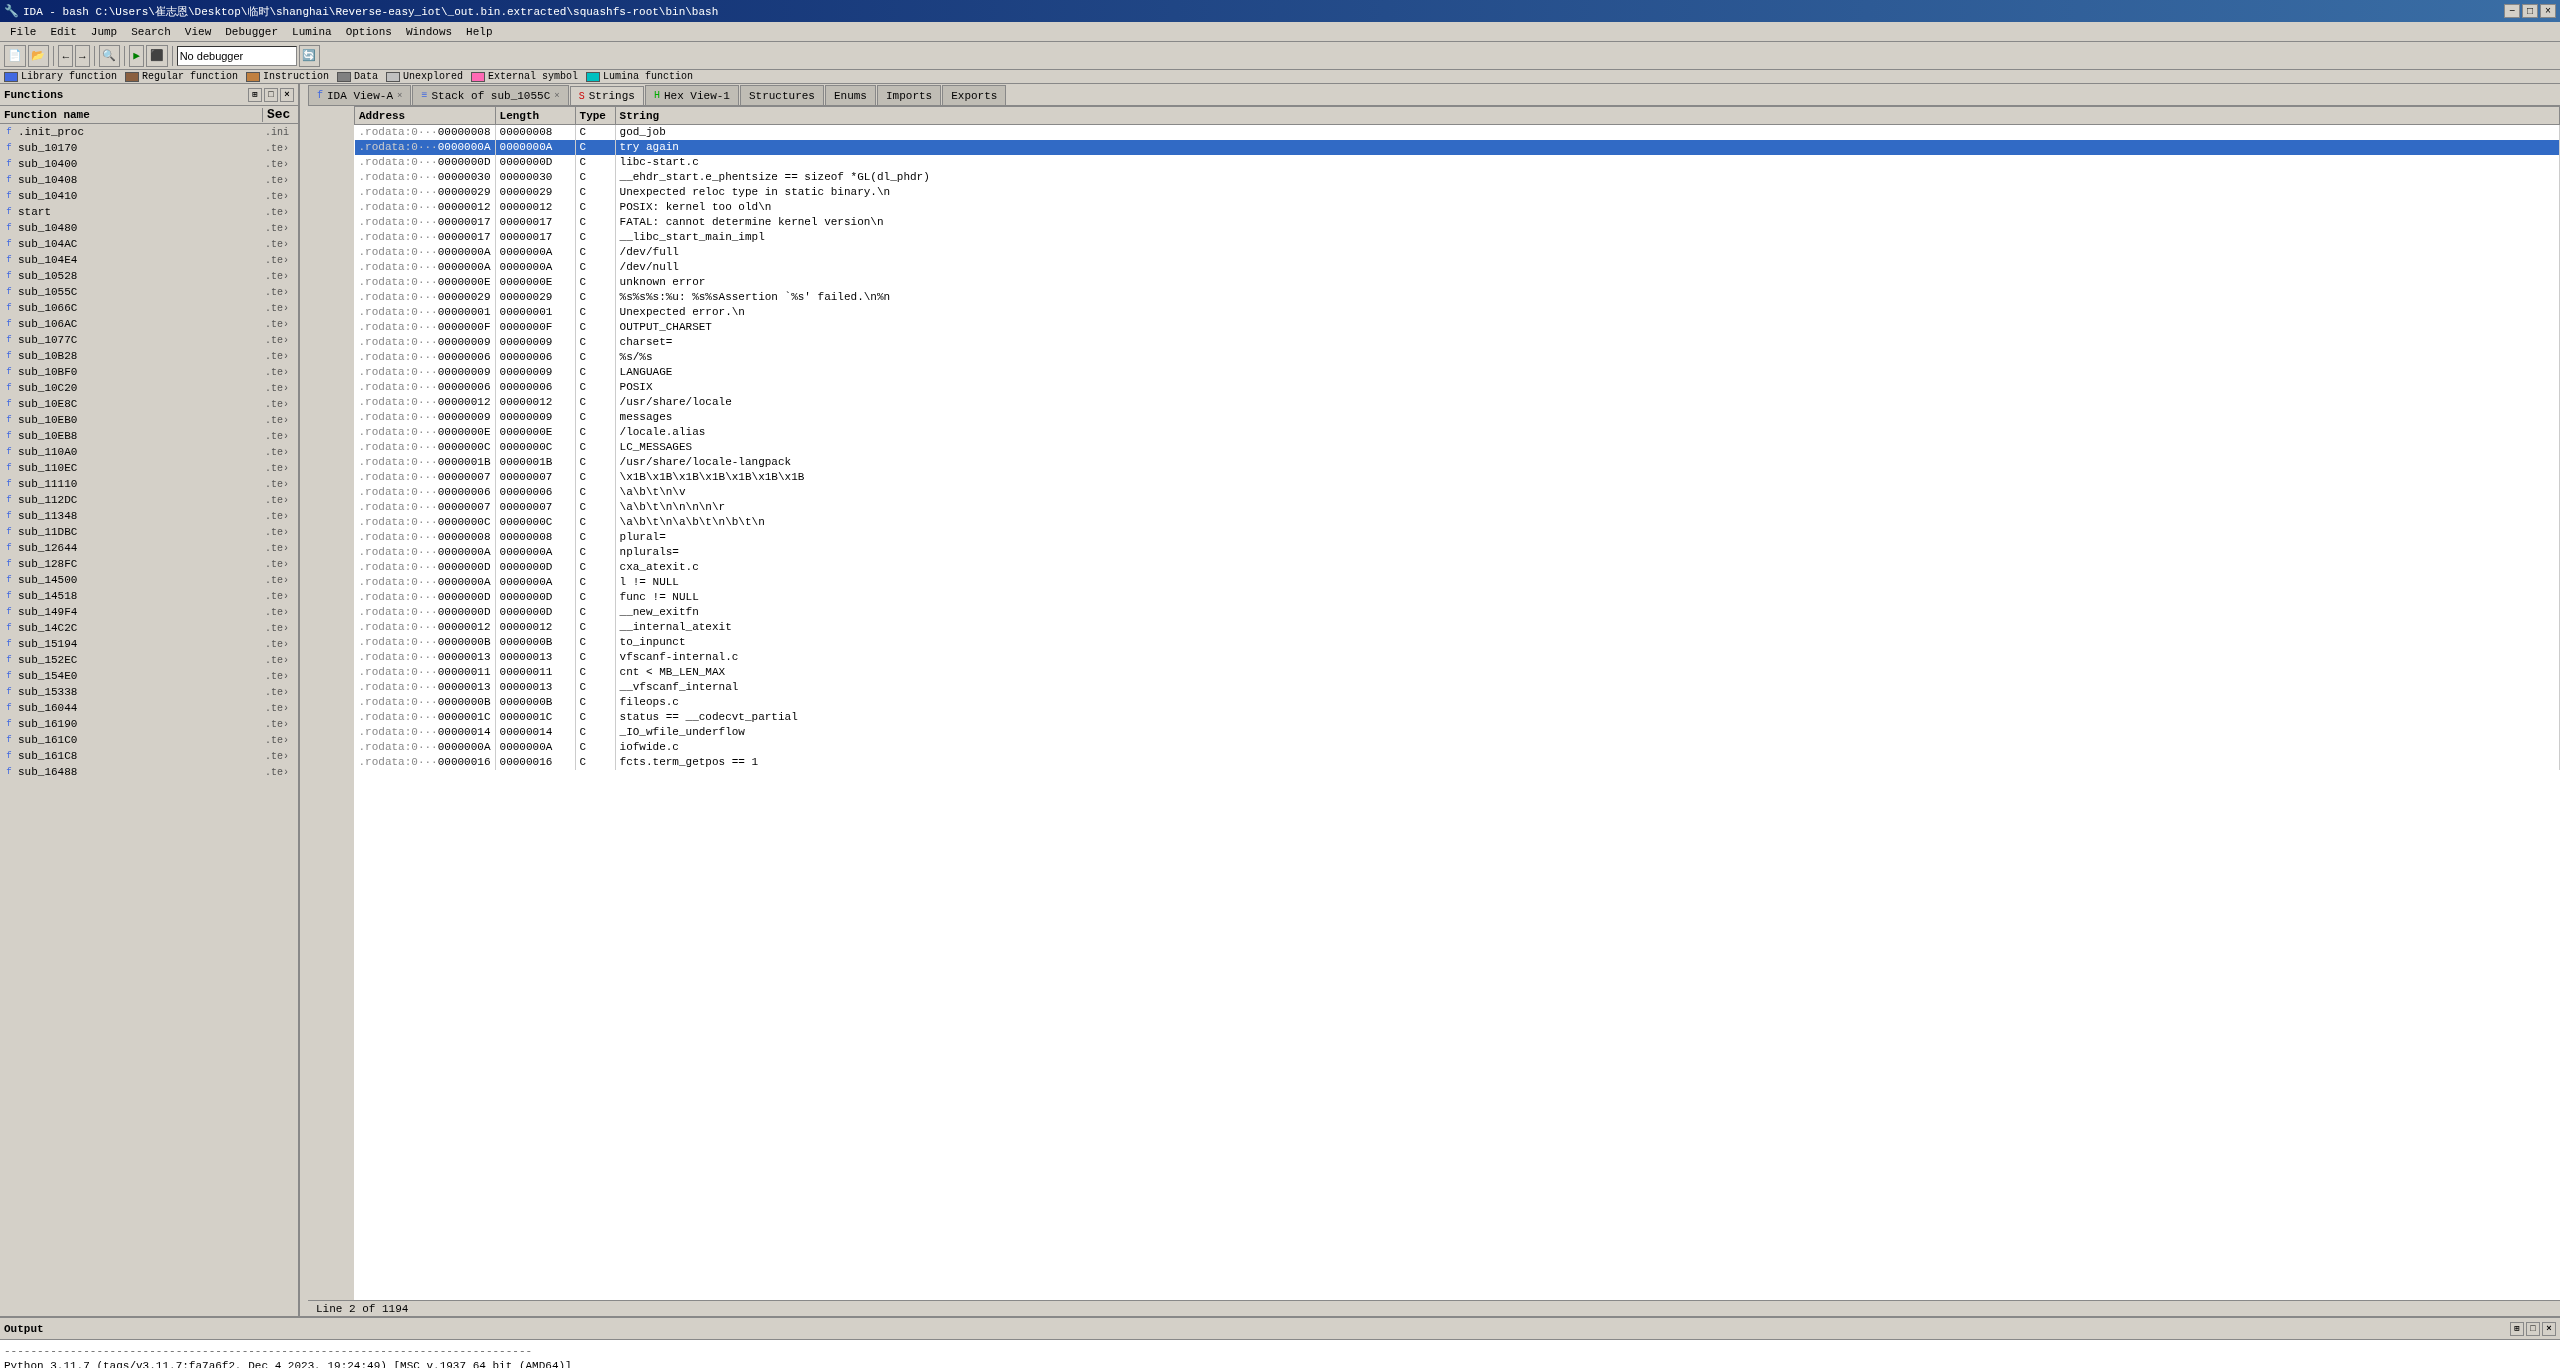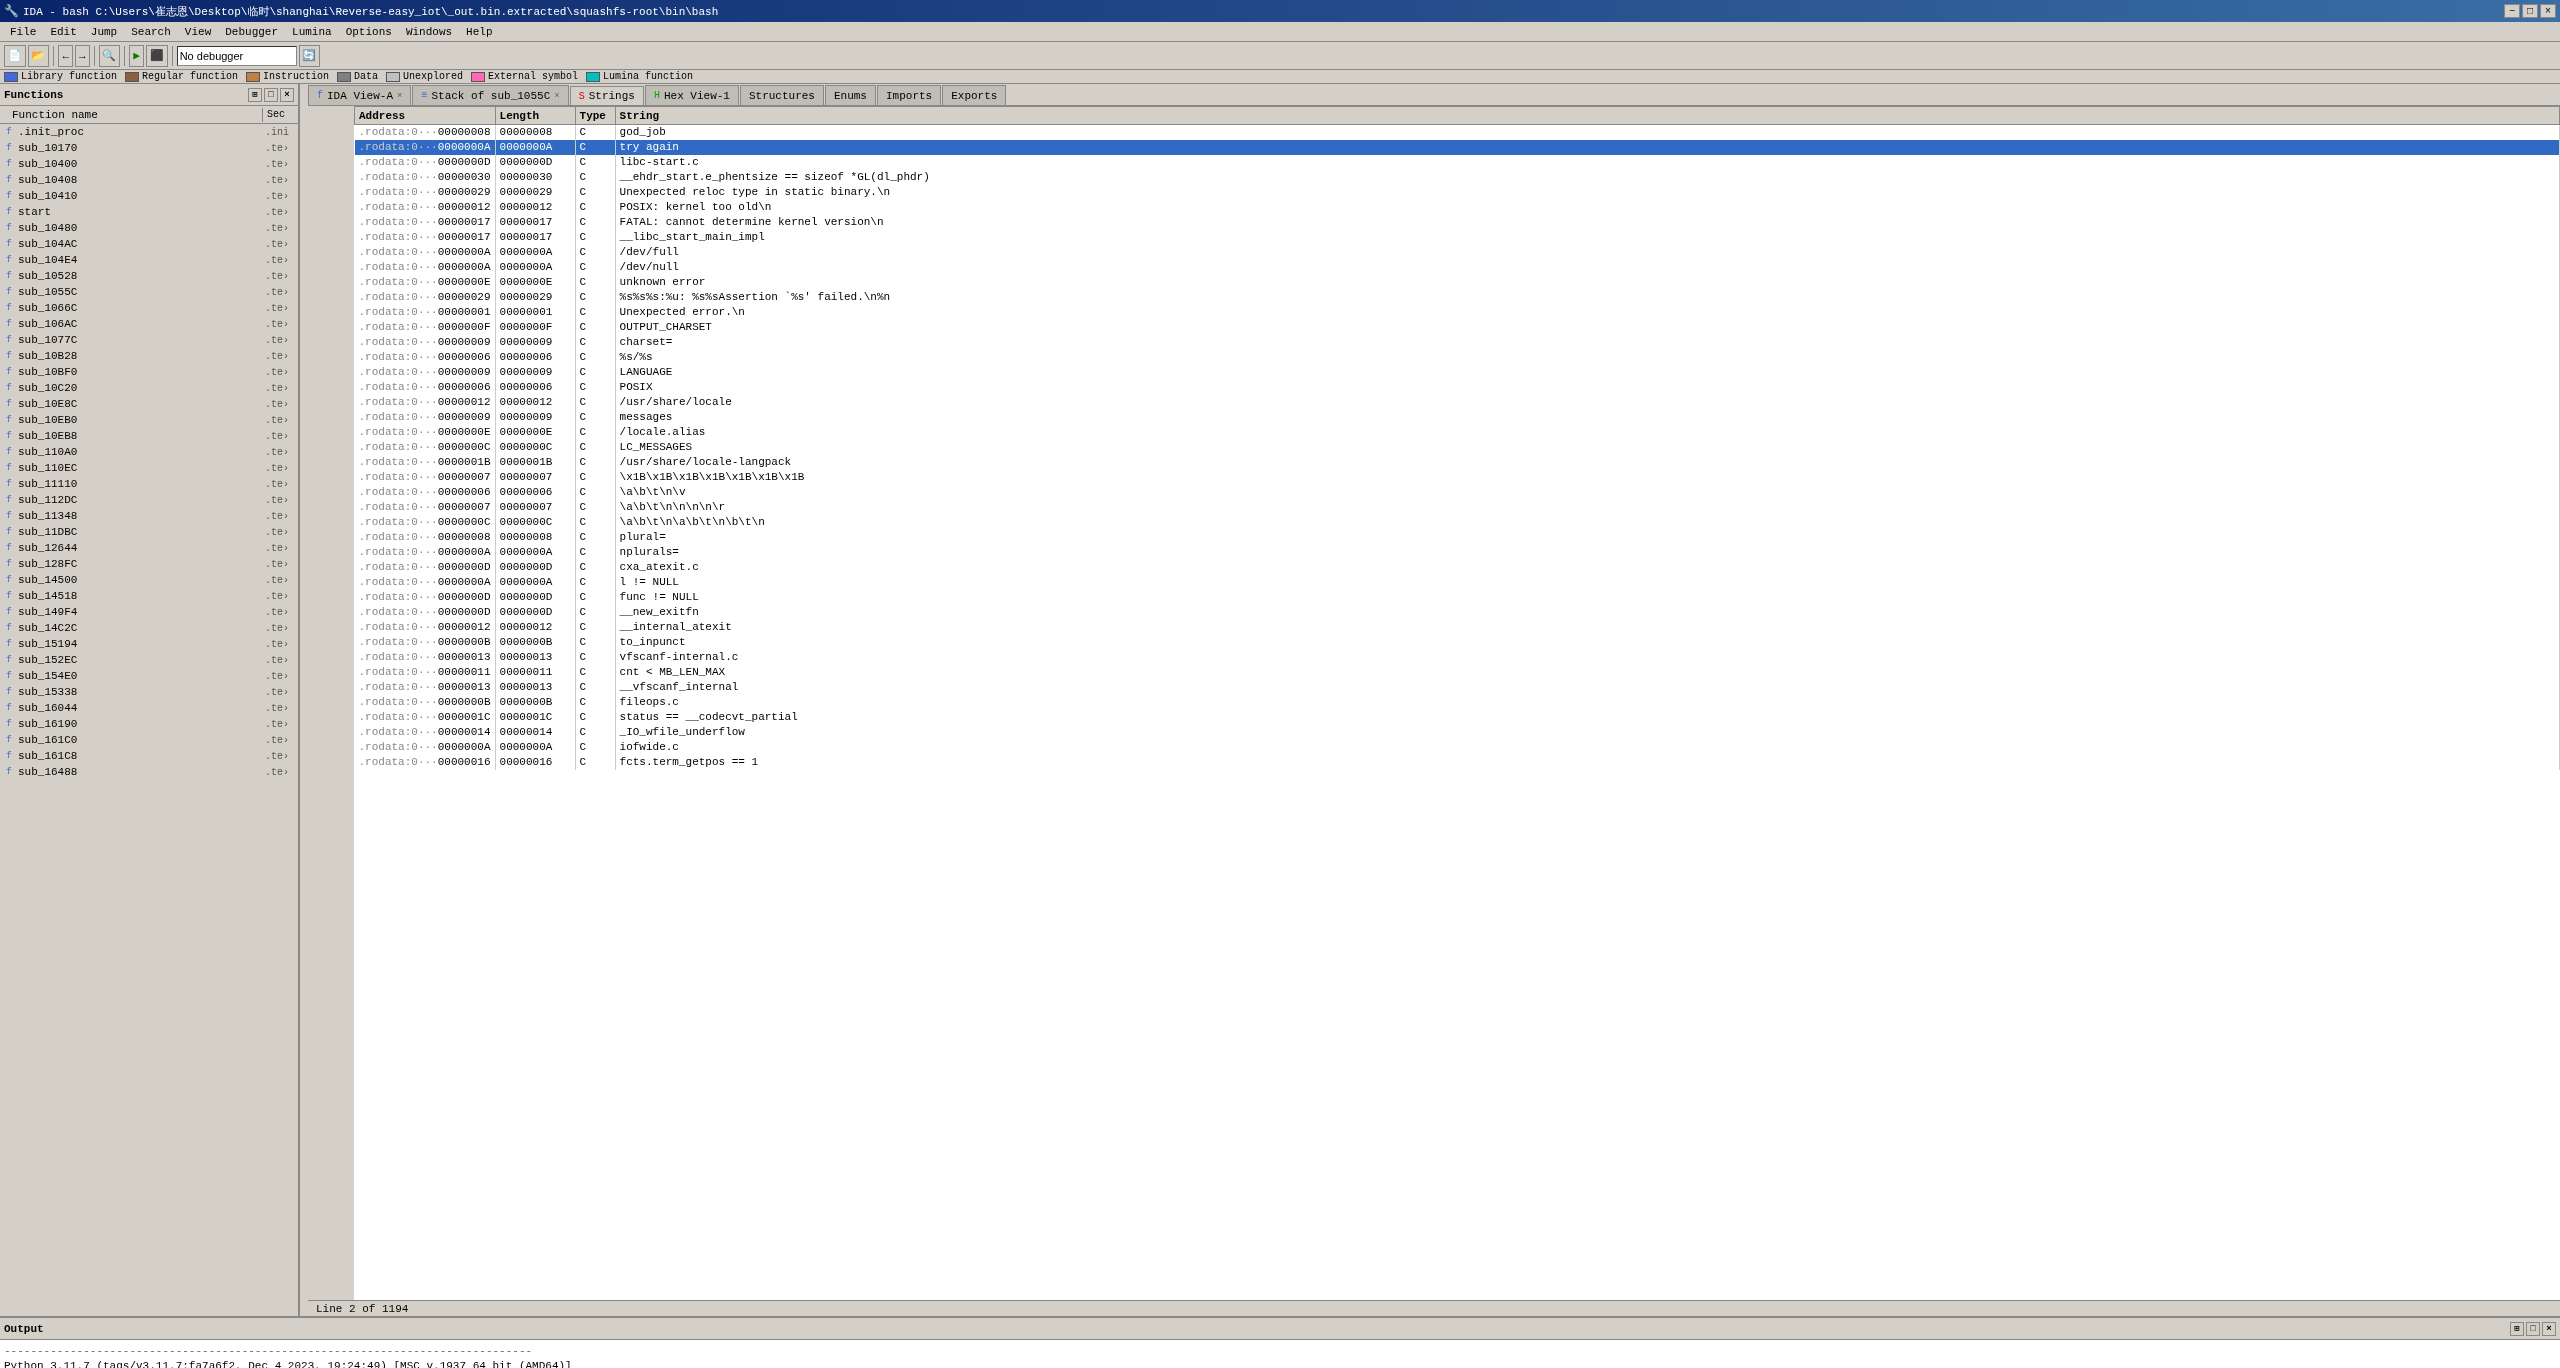--- a/index.html
+++ b/index.html
@@ -144,30 +144,30 @@
 
     .functions-header {
       display: flex;
       background: #d4d0c8;
       border-bottom: 1px solid #888;
       height: 18px;
       align-items: center;
     }
     .func-col-name {
       flex: 1;
-      padding: 1px 12px;
-      font-weight: normal;
+      padding: 1px 4px;
+      font-weight: bold;
       font-size: 11px;
       border-right: 1px solid #888;
     }
     .func-col-sec {
       width: 35px;
       padding: 1px 4px;
-      font-weight: normal;
-      font-size: 10px;
+      font-weight: bold;
+      font-size: 13px;
     }
 
     .functions-list {
       flex: 1;
       overflow-y: auto;
       overflow-x: hidden;
     }
     .func-row {
       display: flex;
       align-items: center;

